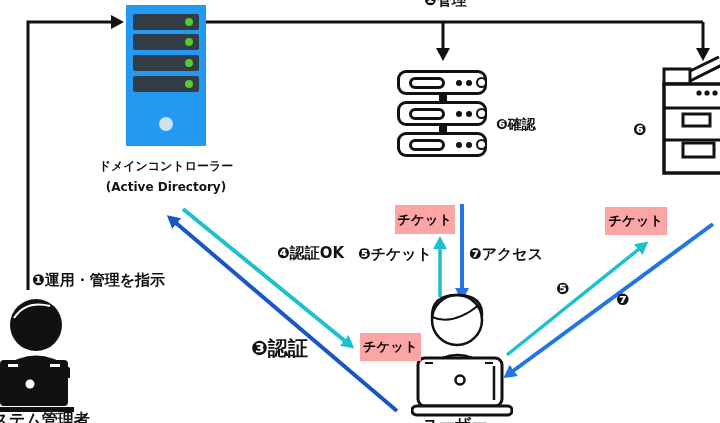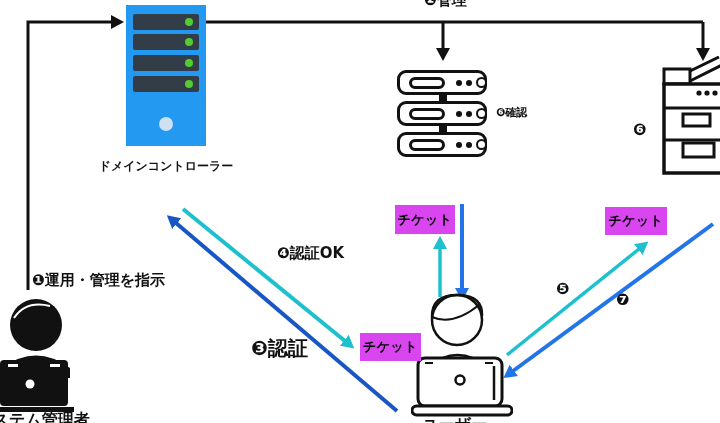--- a/index.html
+++ b/index.html
@@ -7,21 +7,21 @@
     position:relative;width:720px;height:423px;overflow:hidden;background:#fff;
     font-family:"DejaVu Sans","Liberation Sans",sans-serif;color:#111;
   }
   .stage *{box-sizing:border-box;}
   .lbl{position:absolute;font-weight:bold;color:#111;white-space:nowrap;}
   .lbl.center{text-align:center;white-space:normal;}
   
   svg.lines{position:absolute;left:0;top:0;width:720px;height:423px;z-index:1;}
   
   .ticket{
-    position:absolute;z-index:3;background:#d946ef;color:#000;
+    position:absolute;z-index:3;background:#fca5a5;color:#000;
     display:flex;align-items:center;justify-content:center;
     font-weight:bold;font-size:13px;letter-spacing:.5px;
   }
   
   .dc{position:absolute;left:126px;top:5px;width:80px;height:141px;background:#2499f2;z-index:2;}
   .dc .slot{position:absolute;left:7px;width:66px;height:16px;background:#333d47;border-radius:2px;}
   .dc .slot .led{position:absolute;right:6px;top:4px;width:8px;height:8px;border-radius:50%;background:#52cc30;}
   .dc .power{position:absolute;left:33px;top:112px;width:14px;height:14px;border-radius:50%;background:#cfe0f2;}
   
   .fs-unit{position:absolute;left:397px;width:90px;height:25px;background:#fff;border:3.5px solid #111;border-radius:9px;z-index:2;}
@@ -168,30 +168,33 @@
     </div>
   <div class="ticket" style="left:360px;top:333px;width:61px;height:28px">
       <span>チケット</span>
     </div>
   <div class="ticket" style="left:605px;top:207px;width:62px;height:28px">
       <span>チケット</span>
     </div>
 
   <div class="lbl center z3" style="left:66px;top:156px;width:200px;font-size:12px;line-height:21px">
     <div>ドメインコントローラー</div>
+    <div>(Active Directory)</div>
   </div>
   <div class="lbl center z3" style="left:-26px;top:410px;width:118px;font-size:16px">システム管理者</div>
   <div class="lbl center z3" style="left:405px;top:415px;width:100px;font-size:16px">ユーザー</div>
 
   <div class="lbl z3" style="left:424px;top:-9px;font-size:15px">❷管理</div>
   <div class="lbl z3" style="left:32px;top:271px;font-size:15px">❶運用・管理を指示</div>
   <div class="lbl z3" style="left:277px;top:244px;font-size:15px">❹認証OK</div>
   <div class="lbl z3" style="left:251px;top:335px;font-size:20px">❸認証</div>
   <div class="lbl center z3" style="left:354px;top:245px;width:82px;font-size:15px;line-height:19px">
+    <div>❺チケット</div>
   </div>
   <div class="lbl center z3" style="left:462px;top:245px;width:88px;font-size:15px;line-height:19px">
-  </div>
-  <div class="lbl z3" style="left:496px;top:105px;font-size:11px">❻確認</div>
+    <div>❼アクセス</div>
+  </div>
+  <div class="lbl z3" style="left:496px;top:116px;font-size:14px">❻確認</div>
   <div class="lbl z3" style="left:633px;top:120px;font-size:16px">❻</div>
   <div class="lbl z3" style="left:556px;top:279px;font-size:16px">❺</div>
   <div class="lbl z3" style="left:616px;top:290px;font-size:16px">❼</div>
 
 </div>
 
 </body></html>

